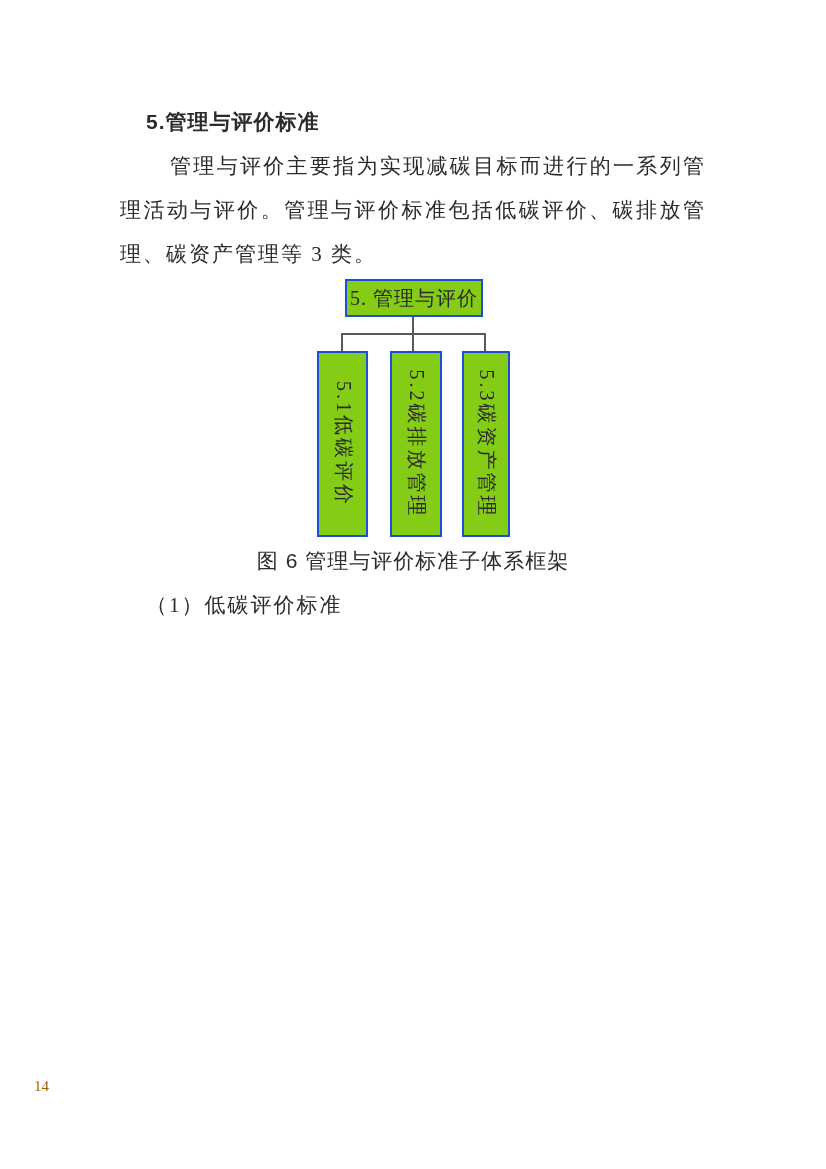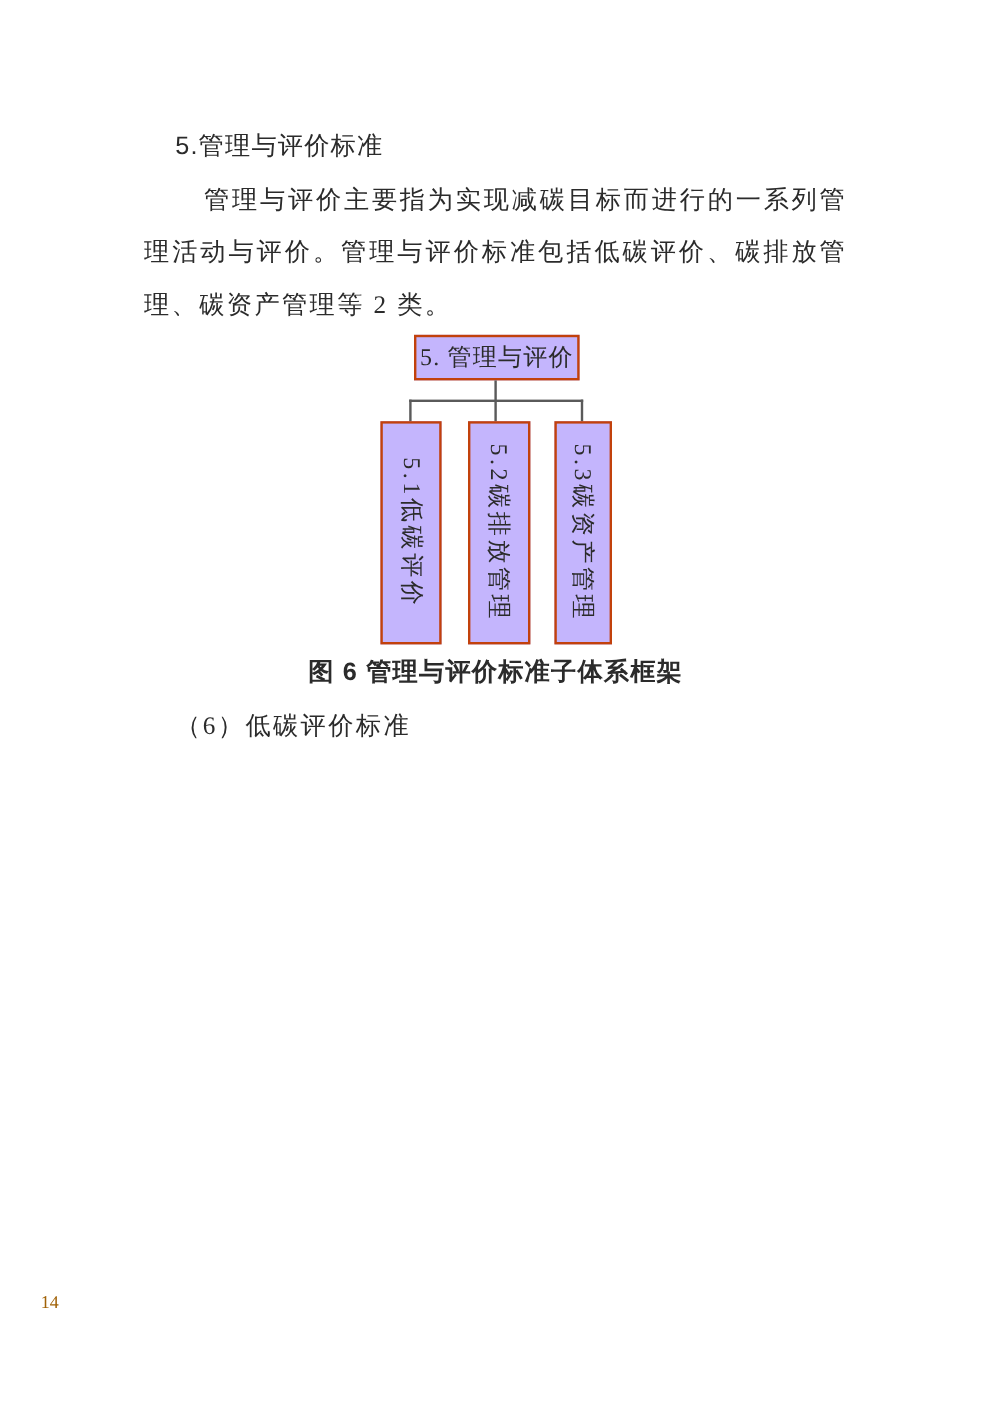--- a/index.html
+++ b/index.html
@@ -29,38 +29,38 @@
     letter-spacing: 2px;
     text-align: justify;
   }
   .heading-num {
     text-indent: 26px;
     text-align: left;
   }
   .heading-bold {
     text-indent: 26px;
     text-align: left;
-    font-weight: normal;
+    font-weight: bold;
     font-family: "Liberation Sans", "DejaVu Sans", sans-serif;
     letter-spacing: 1px;
   }
   .para {
     text-indent: 50px;
   }
   
   .diagram {
     position: relative;
     width: 586px;
     height: 263px;
   }
   .dbox {
     position: absolute;
     box-sizing: border-box;
-    border: 2px solid #c2410c;
-    background: #c4b5fd;
+    border: 2px solid #1d4ed8;
+    background: #84cc16;
   }
   .root-box {
     left: 225px; top: 3px;
     width: 138px; height: 38px;
     font-size: 20px;
     line-height: 34px;
     text-align: center;
     letter-spacing: 1px;
   }
   .child-box-1 { left: 197px; top: 75px; width: 51px; height: 186px; }
@@ -80,21 +80,21 @@
   }
   .conn-stem   { left: 292px; top: 41px; width: 2px;  height: 36px; }
   .conn-hbar   { left: 221px; top: 57px; width: 145px; height: 2px; }
   .conn-left   { left: 221px; top: 57px; width: 2px;  height: 19px; }
   .conn-right  { left: 364px; top: 57px; width: 2px;  height: 19px; }
   .figure-caption {
     margin: 0;
     font-size: 21px;
     line-height: 44px;
     text-align: center;
-    font-weight: bold;
+    font-weight: normal;
     font-family: "Liberation Sans", "DejaVu Sans", sans-serif;
     letter-spacing: 1px;
   }
   .page-number {
     position: absolute;
     left: 0; top: 1076px;
     width: 826px;
     text-align: left;
     font-size: 15px;
     line-height: 20px;
@@ -105,21 +105,21 @@
 </head>
 <body>
 
 <div class="page">
   <div class="content">
 
 
 
     <p class="line heading-bold">5.管理与评价标准</p>
 
-    <p class="line para">管理与评价主要指为实现减碳目标而进行的一系列管理活动与评价。管理与评价标准包括低碳评价、碳排放管理、碳资产管理等 2 类。</p>
+    <p class="line para">管理与评价主要指为实现减碳目标而进行的一系列管理活动与评价。管理与评价标准包括低碳评价、碳排放管理、碳资产管理等 3 类。</p>
 
     <div class="diagram">
       <div class="dbox root-box">
         <span>5. 管理与评价</span>
       </div>
 
       <div class="connector conn-stem"></div>
       <div class="connector conn-hbar"></div>
       <div class="connector conn-left"></div>
       <div class="connector conn-right"></div>
@@ -132,19 +132,19 @@
         <span class="vtext">5.2碳排放管理</span>
       </div>
 
       <div class="dbox child-box-3">
         <span class="vtext">5.3碳资产管理</span>
       </div>
     </div>
 
     <p class="figure-caption">图 6 管理与评价标准子体系框架</p>
 
-    <p class="line heading-num">（6）低碳评价标准</p>
+    <p class="line heading-num">（1）低碳评价标准</p>
 
 
   </div>
 
   <div class="page-number">14</div>
 </div>
 
 </body></html>

